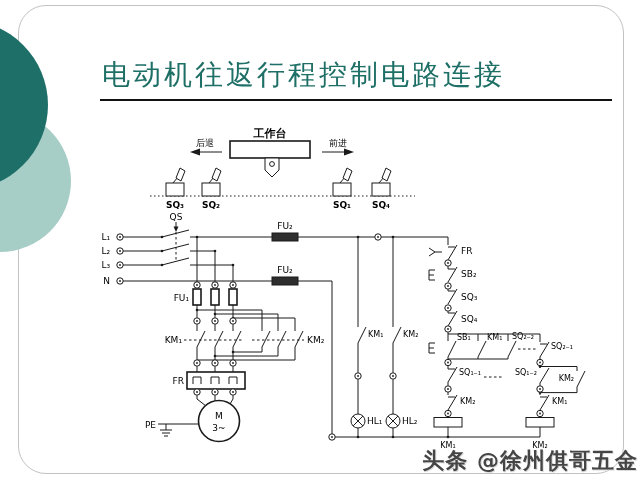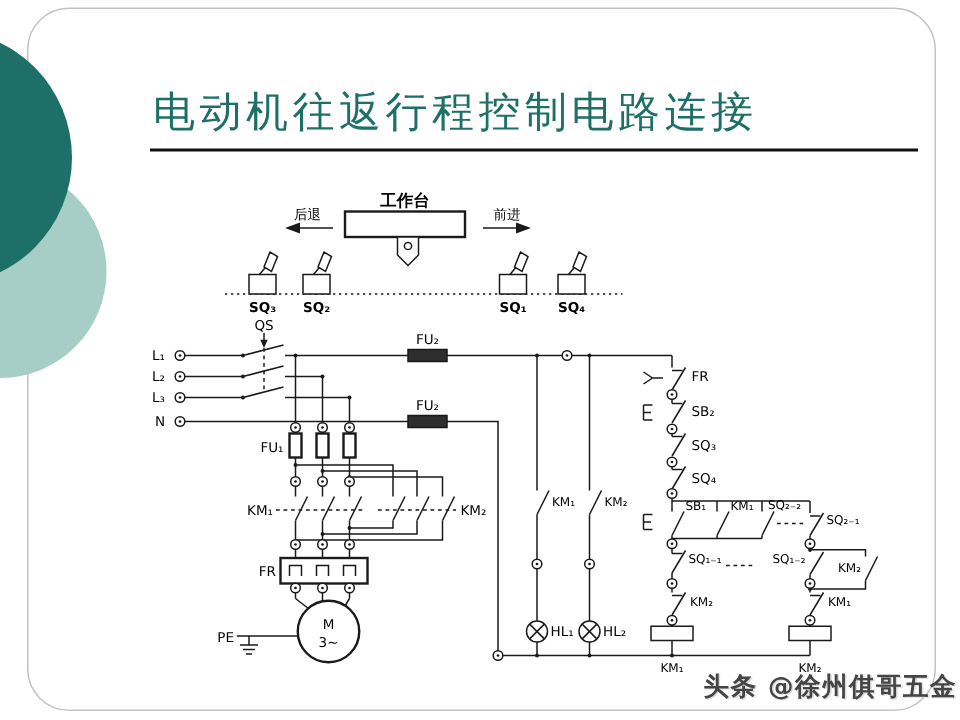--- a/index.html
+++ b/index.html
@@ -9,21 +9,21 @@
          border:1px solid #c2c2c2;border-radius:28px;}
   .circle{position:absolute;border-radius:50%;}
   .circle.dark{left:-122px;top:20px;width:170px;height:170px;background:#1e6f68;z-index:3;}
   .circle.light{left:-71px;top:110px;width:142px;height:142px;background:#a7cdc7;z-index:2;}
   .title{position:absolute;left:102px;top:56px;width:500px;z-index:4;
          font-family:Liberation Serif, serif;
          font-size:28px;letter-spacing:3px;color:#1e6f66;white-space:nowrap;}
   .title-rule{position:absolute;left:100px;top:99px;width:512px;height:0;
          border-top:2px solid #111;z-index:4;}
   .watermark{position:absolute;right:2px;top:446px;z-index:5;
-         font-size:17px;font-weight:bold;color:#454545;letter-spacing:1px;
+         font-size:22px;font-weight:bold;color:#454545;letter-spacing:1px;
          text-shadow:1px 1px 0 #dcdcdc;white-space:nowrap;}
   svg.schematic{position:absolute;left:0;top:0;z-index:4;}
   svg line,svg polyline,svg rect,svg circle,svg path,svg polygon{stroke:#1a1a1a;stroke-width:1;fill:none;}
   svg .thick{stroke-width:1.6;}
   svg .fuse-filled{fill:#2e2e2e;}
   svg .term{fill:#fff;}
   svg .dot{fill:#1a1a1a;stroke:none;}
   svg .dash{stroke-dasharray:2.5 2.5;}
   svg .dots{stroke-dasharray:1.5 2.5;}
   svg .ah{fill:#1a1a1a;stroke:none;}

